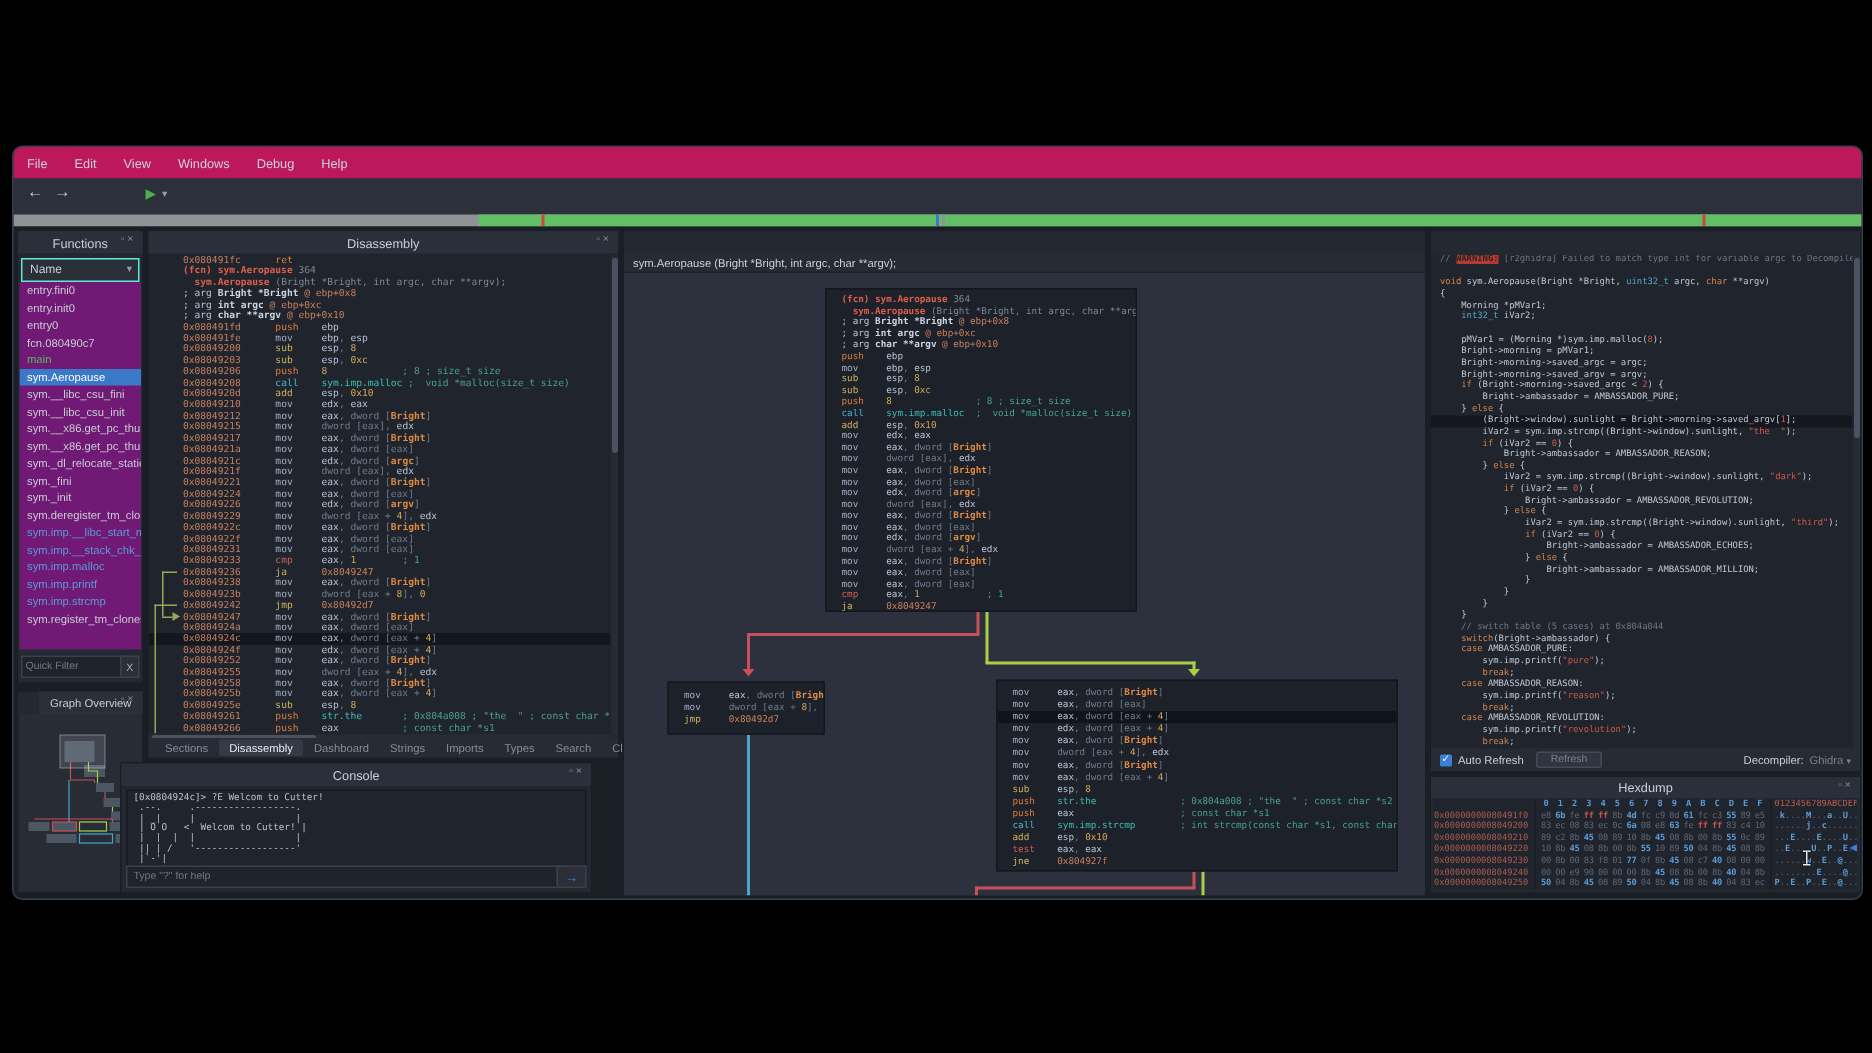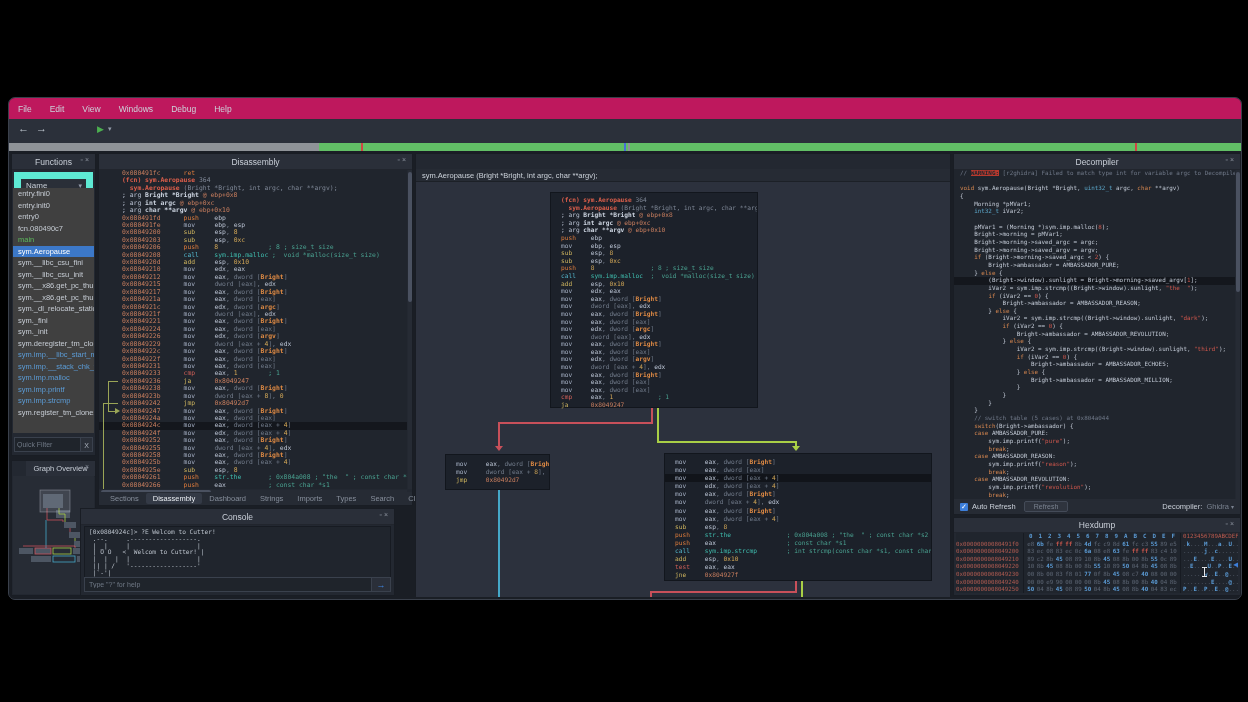--- a/index.html
+++ b/index.html
@@ -16,23 +16,23 @@
   .tb-search::placeholder{color:#6d7683;}
   .navbar{position:absolute;left:0;top:45px;width:1232px;height:8px;background:#8f9398;}
   .nav-green{position:absolute;left:310px;top:0;width:922px;height:8px;background:#62bf66;}
   .nav-tick{position:absolute;top:0;width:2px;height:8px;}
   .dock{position:absolute;left:0;top:53px;right:0;bottom:0;background:#1a1e25;}
   
   .panel{position:absolute;background:#232831;border:1px solid #191d24;box-sizing:border-box;}
   .ptitle{height:15px;background:#2a2f39;border-bottom:1px solid #21252d;display:flex;align-items:center;justify-content:center;font-size:8.5px;color:#c9cfd8;position:relative;}
   .picons{position:absolute;right:4px;top:2px;font-size:7px;color:#8a919c;letter-spacing:2px;}
   
-  .fn-header{height:14px;margin:2px 2px 0 2px;background:#2a2f38;border:7px solid #5eead4;font-size:8px;color:#c6ccd4;line-height:14px;padding-left:5px;position:relative;}
+  .fn-header{height:14px;margin:2px 2px 0 2px;background:#2a2f38;border:1px solid #5eead4;font-size:8px;color:#c6ccd4;line-height:14px;padding-left:5px;position:relative;}
   .fn-header .chev{position:absolute;right:4px;top:0;color:#949caa;font-size:7px;}
-  .fn-list{position:absolute;left:1px;right:1px;top:34px;bottom:22px;overflow:hidden;background:#404040;}
+  .fn-list{position:absolute;left:1px;right:1px;top:34px;bottom:22px;overflow:hidden;background:#701a75;}
   .fn-item{height:11.5px;line-height:11.5px;font-size:7.5px;color:#c6ccd4;padding-left:5px;white-space:nowrap;overflow:hidden;}
   .fn-g{color:#5cb85c;} .fn-b{color:#5b9bd5;}
   .fn-sel{background:#3c78c8;color:#fff;}
   .quick-filter{position:absolute;left:2px;bottom:3px;width:66px;height:13px;background:#1f242b;border:1px solid #3a414d;color:#c3cad3;font-size:7px;padding:0 2px;outline:none;font-family:"Liberation Sans",sans-serif;}
   .quick-filter::placeholder{color:#6f7885;}
   .qf-x{position:absolute;right:2px;bottom:3px;width:13px;height:15px;background:#2a2f38;border:1px solid #3a414d;color:#aab1bc;font-size:7px;text-align:center;line-height:15px;box-sizing:border-box;}
   
   .code{font-family:"DejaVu Sans Mono",monospace;overflow:hidden;position:relative;}
   .cl{white-space:pre;}
   .tk-a{color:#c87e5e;} .tk-o{color:#de7c3c;} .tk-m{color:#a3aec2;} .tk-y{color:#ccb35e;}
@@ -352,24 +352,20 @@
             <div class="cl"><span class="tk-c">call    </span><span class="tk-f">sym.imp.strcmp</span><span class="tk-t">        ; int strcmp(const char *s1, const char *s2)</span></div>
             <div class="cl"><span class="tk-y">add     </span><span class="tk-w">esp</span><span class="tk-b">, </span><span class="tk-n">0x10</span></div>
             <div class="cl"><span class="tk-r">test    </span><span class="tk-w">eax</span><span class="tk-b">, </span><span class="tk-w">eax</span></div>
             <div class="cl"><span class="tk-y">jne     </span><span class="tk-a">0x804927f</span></div>
           </div>
       </div>
     </div>
   </div>
 
   <div class="panel" style="left:944px;top:55px;width:288px;height:362px;">
-    <div class="ptitle">
-      <span>Decompiler</span>
-      <span class="picons"><span>▫</span><span>×</span></span>
-    </div>
     <div class="decomp-code code" id="decomp-code">
         <div class="cl"><span class="tk-dc">// </span><span class="tk-wr">WARNING:</span><span class="tk-dc"> [r2ghidra] Failed to match type int for variable argc to Decompiler type: U</span></div>
         <div class="cl"><span class="tk-d"> </span></div>
         <div class="cl"><span class="tk-dk">void </span><span class="tk-d">sym.Aeropause(Bright *Bright, </span><span class="tk-dt">uint32_t</span><span class="tk-d"> argc, </span><span class="tk-dk">char</span><span class="tk-d"> **argv)</span></div>
         <div class="cl"><span class="tk-d">{</span></div>
         <div class="cl"><span class="tk-d">    Morning *pMVar1;</span></div>
         <div class="cl"><span class="tk-d">    </span><span class="tk-dt">int32_t</span><span class="tk-d"> iVar2;</span></div>
         <div class="cl"><span class="tk-d"> </span></div>
         <div class="cl"><span class="tk-d">    pMVar1 = (Morning *)sym.imp.malloc(</span><span class="tk-ds">8</span><span class="tk-d">);</span></div>
         <div class="cl"><span class="tk-d">    Bright-&gt;morning = pMVar1;</span></div>

